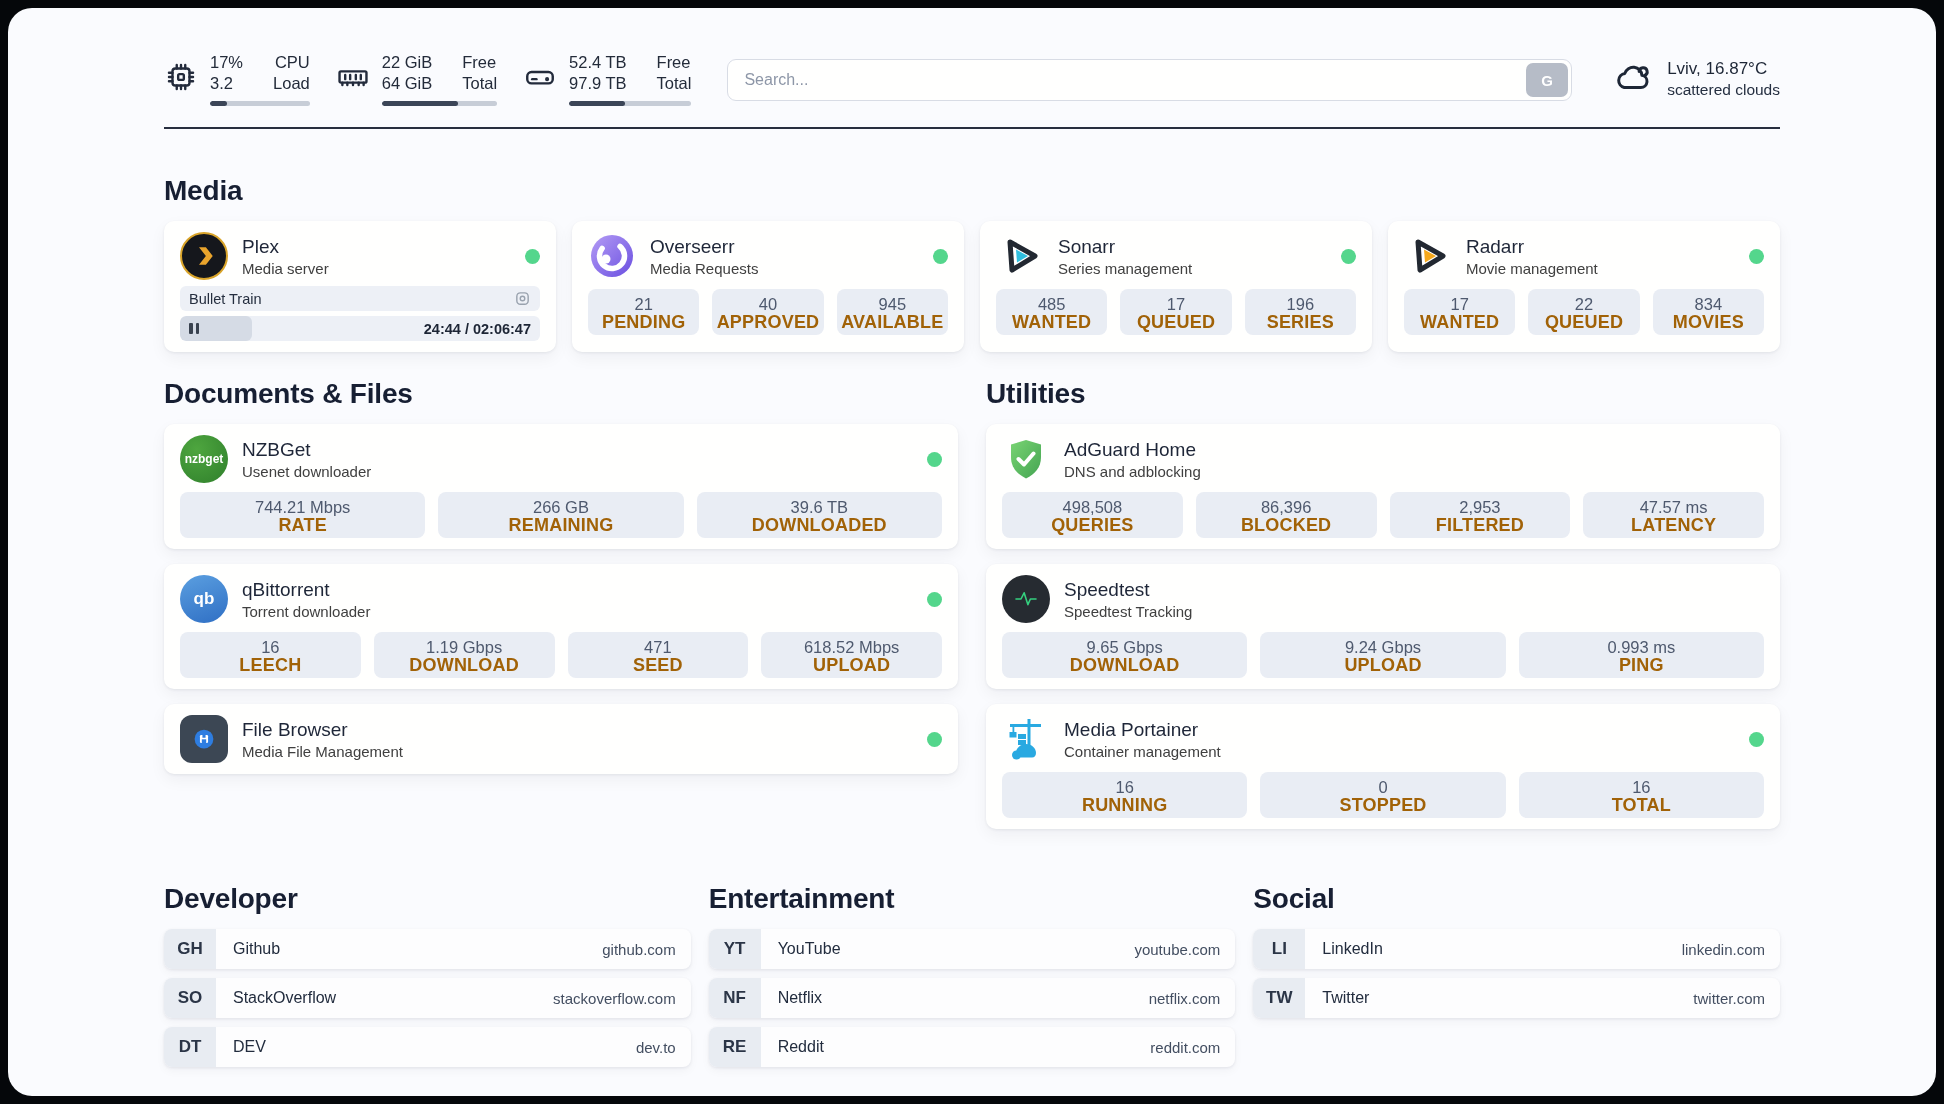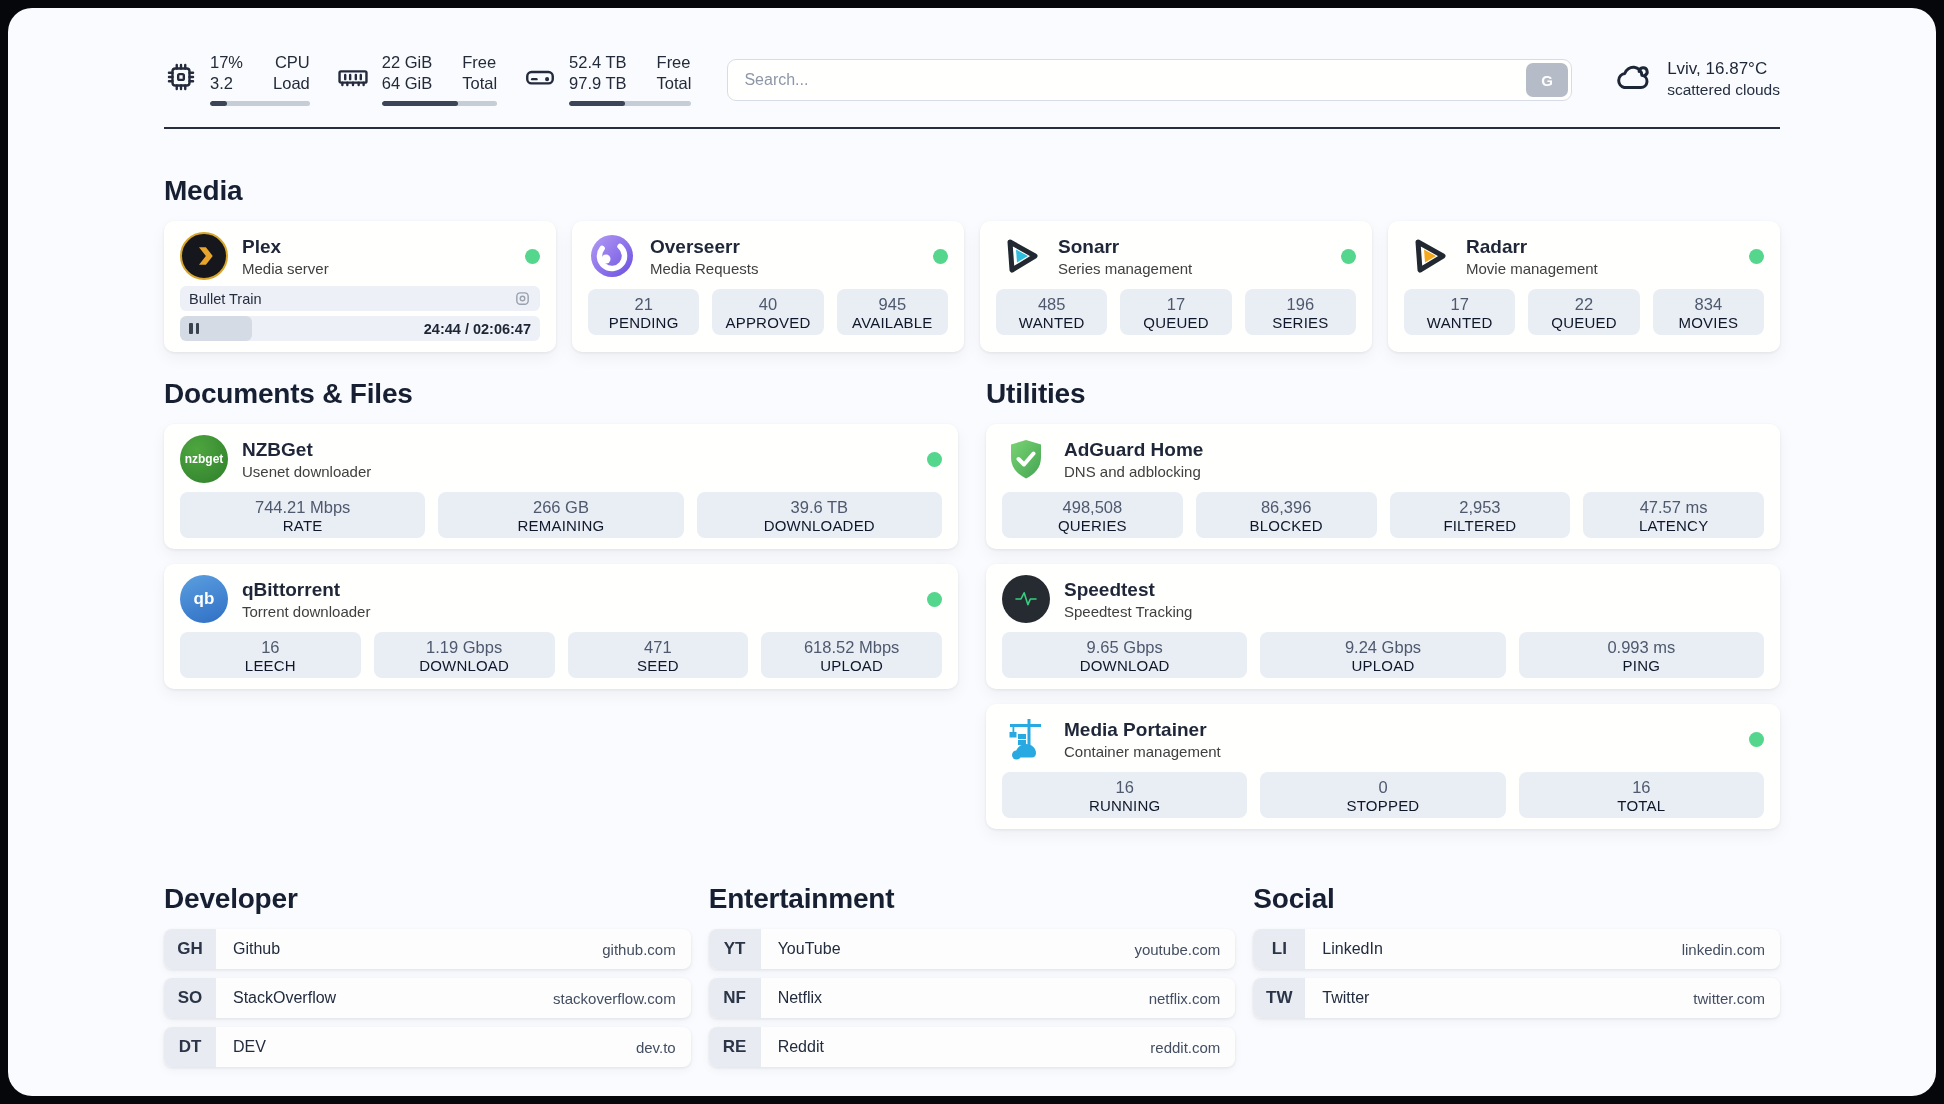--- a/index.html
+++ b/index.html
@@ -39,29 +39,29 @@
   .media-grid { margin-top:14px; display:grid; grid-template-columns:repeat(4,1fr); gap:16px; }
   .two-col { margin-top:26px; display:grid; grid-template-columns:1fr 1fr; gap:28px; align-items:start; }
   .col-title { margin-bottom:14px; }
   .stack { display:flex; flex-direction:column; gap:15px; }
 
   .app-card { background:#fffffe; border-radius:10px; padding:11px 16px;
               box-shadow:0 1px 3px rgba(20,28,45,.07), 0 6px 16px rgba(20,28,45,.05); }
   .app-head { display:flex; align-items:center; gap:14px; }
   .app-ic { width:48px; height:48px; flex:0 0 48px; }
   .app-tt { display:flex; flex-direction:column; }
-  .app-name { font-size:19px; font-weight:700; color:#1e2638; line-height:24px; }
+  .app-name { font-size:19px; font-weight:400; color:#1e2638; line-height:24px; }
   .app-desc { font-size:15px; color:#404040; line-height:19px; }
   .dot { width:15px; height:15px; border-radius:50%; background:#54d68c; margin-left:auto; }
 
   .stats { display:flex; gap:13px; margin-top:9px; }
   .stat { flex:1; height:46px; background:#e9edf4; border-radius:8px; display:flex; flex-direction:column;
           align-items:center; justify-content:center; }
   .stat-v { font-size:16.5px; color:#4e596e; line-height:20px; }
-  .stat-l { font-size:15px; font-weight:400; color:#0f172a; letter-spacing:.2px; line-height:17px; }
+  .stat-l { font-size:18px; font-weight:700; color:#a16207; letter-spacing:.2px; line-height:17px; }
 
   
   .plex-row { margin-top:6px; height:25px; background:#edf0f6; border-radius:6px; display:flex; align-items:center;
               padding:0 9px; font-size:14.5px; color:#252e3f; }
   .plex-row + .plex-row { margin-top:5px; }
   .plex-song { flex:1; }
   .plex-progress { position:relative; padding:0; overflow:hidden; }
   .plex-fill { position:absolute; left:0; top:0; bottom:0; background:#d5dbe5; border-radius:6px; }
   .pause { position:relative; margin-left:9px; width:11px; height:11px; display:flex; gap:3px; }
   .pause span { width:3.5px; height:11px; background:#39424f; border-radius:1px; }
@@ -378,20 +378,37 @@
                 <span class="stat-v">471</span>
                   <span class="stat-l">SEED</span>
               </div>
               <div class="stat">
                 <span class="stat-v">618.52 Mbps</span>
                   <span class="stat-l">UPLOAD</span>
               </div>
             </div>
           </div>
 
+          <div class="app-card">
+            <div class="app-head">
+              <span class="ic-fb app-ic">
+                <svg width="30" height="30" viewBox="0 0 48 48">
+                  <circle cx="24" cy="24" r="15" fill="#2e7de0"></circle>
+                  <rect x="17.5" y="17.5" width="13" height="13" rx="2" fill="#ffffff"></rect>
+                  <rect x="21.5" y="17.5" width="5" height="4.5" fill="#2e7de0"></rect>
+                  <rect x="20.5" y="24.5" width="7" height="6" fill="#2e7de0"></rect>
+                </svg>
+              </span>
+              <div class="app-tt">
+                <span class="app-name">File Browser</span>
+                <span class="app-desc">Media File Management</span>
+              </div>
+              <span class="dot"></span>
+            </div>
+          </div>
         </div>
       </div>
 
       <div>
         <div class="sec-title col-title">Utilities</div>
         <div class="stack">
 
           <div class="app-card">
             <div class="app-head">
               <span class="app-ic">

